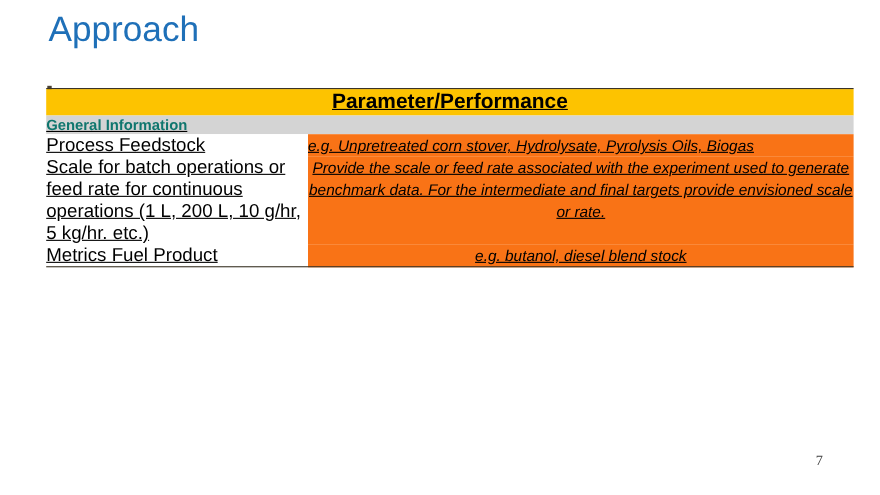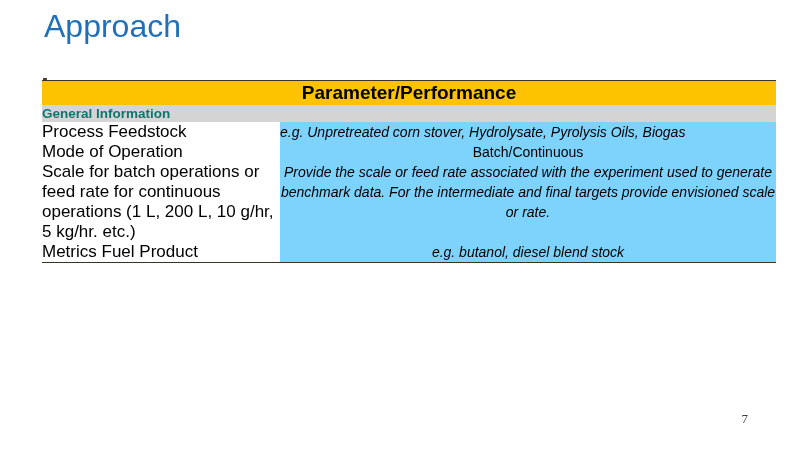--- a/index.html
+++ b/index.html
@@ -43,20 +43,21 @@
   
   #metrics-table {
     position: absolute;
     left: 42px;
     top: 80px;
     width: 734px;
     border-collapse: collapse;
     table-layout: fixed;
     border-top: 1px solid #3a3326;
     border-bottom: 1px solid #3a3326;
+    text-decoration: underline;
   }
   #metrics-table td {
     padding: 0;
     vertical-align: top;
   }
 
   .col-left  { width: 238px; }
   .col-right { width: 496px; }
 
   
@@ -82,21 +83,21 @@
 
   
   .cell-label {
     background: #ffffff;
     font-size: 17px;
     color: #000000;
     padding: 1px 4px 1px 4px;
     line-height: 20px;
   }
   .cell-value {
-    background: #7dd3fc;
+    background: #f97316;
     font-size: 14px;
     color: #000000;
     font-style: italic;
     text-align: center;
     padding: 1px 4px 1px 4px;
     line-height: 20px;
   }
   .cell-value.upright { font-style: normal; }
   .cell-value.align-left { text-align: left; }
   .cell-value.pad-top { padding-top: 10px; margin-left: 32px; }
@@ -142,24 +143,20 @@
 
     <tr class="row-section">
       <td colspan="2">General Information</td>
     </tr>
 
     <tr>
       <td class="cell-label">Process Feedstock</td>
       <td class="cell-value align-left">e.g. Unpretreated corn stover, Hydrolysate, Pyrolysis Oils,  Biogas</td>
     </tr>
 
-    <tr>
-      <td class="cell-label">Mode of Operation</td>
-      <td class="cell-value upright">Batch/Continuous</td>
-    </tr>
 
     <tr>
       <td class="cell-label">Scale for batch operations or feed rate for continuous operations (1 L, 200 L, 10 g/hr, 5 kg/hr. etc.)</td>
       <td class="cell-value pad-top">Provide the scale or feed rate associated with the experiment used to generate benchmark data. For the intermediate and final targets provide envisioned scale or rate.</td>
     </tr>
 
     <tr>
       <td class="cell-label">Metrics Fuel Product</td>
       <td class="cell-value">e.g. butanol, diesel blend stock</td>
     </tr>

